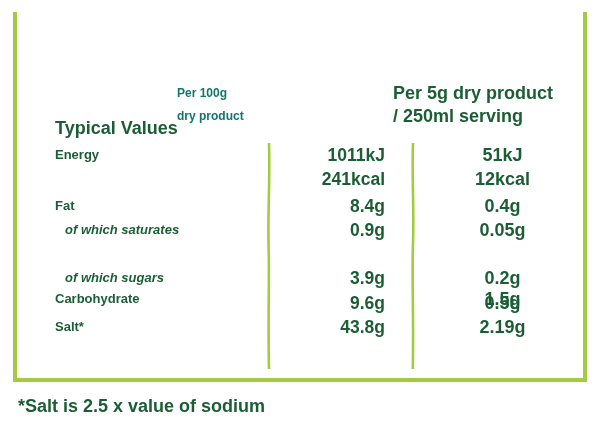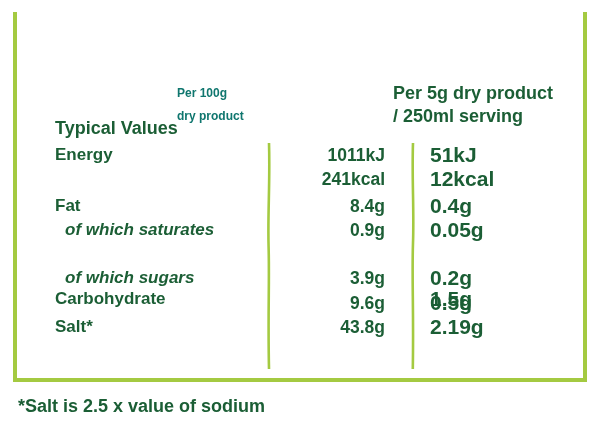--- a/index.html
+++ b/index.html
@@ -64,21 +64,21 @@
     position: absolute;
     left: 0;
     width: 566px;
     height: 24px;
     color: #1b5e35;
   }
   .cell-label {
     position: absolute;
     left: 38px;
     top: 0;
-    font-size: 17px;
+    font-size: 13px;
     font-weight: bold;
     white-space: nowrap;
     line-height: 24px;
     text-align: right;
   }
   .cell-label.sub {
     left: 48px;
     font-weight: bold;
     font-style: italic;
   }
@@ -88,25 +88,25 @@
     width: 188px;
     top: 0;
     text-align: right;
     font-size: 17.5px;
     font-weight: bold;
     white-space: nowrap;
     line-height: 24px;
   }
   .cell-v2 {
     position: absolute;
-    left: 413px;
+    left: 400px;
     width: 171px;
     top: 0;
-    text-align: left;
-    font-size: 21px;
+    text-align: center;
+    font-size: 18px;
     font-weight: bold;
     white-space: nowrap;
     line-height: 24px;
   }
 
   
   #head-typical {
     position: absolute;
     left: 38px;
     top: 12px;

